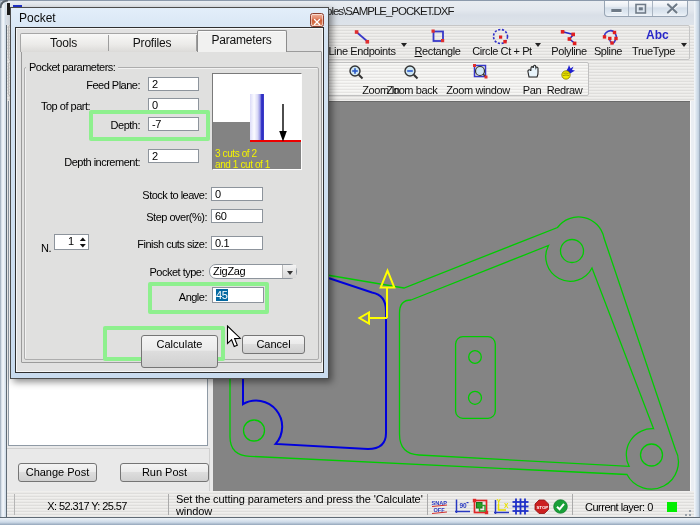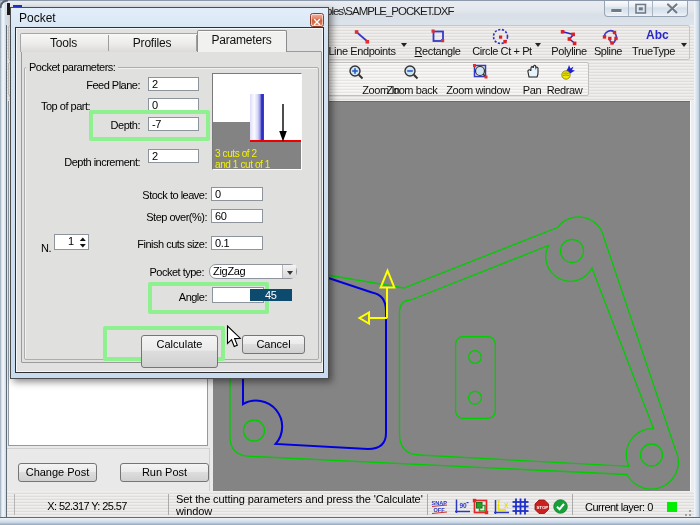--- a/index.html
+++ b/index.html
@@ -313,21 +313,21 @@
  <div class="tb" style="left:200px;top:228px;width:52px;height:14px;">0.1</div>
 
  <div class="abs lbl" style="left:60px;top:258px;width:133px;text-align:right;">Pocket type:</div>
  <div class="tb" style="left:198px;top:256px;width:88px;height:15px;border-radius:7px;">ZigZag</div>
  <div class="abs" style="left:271px;top:257px;width:14px;height:13px;background:linear-gradient(180deg,#f4f4f4,#d8d8d8);border-left:1px solid #b9b9b9;"><svg width="14" height="13">
         <path d="M 4 5 L 10 5 L 7 9 Z" fill="#333"></path>
       </svg></div>
 
  <div class="gbox" style="left:137px;top:274px;width:121px;height:32px;"></div>
  <div class="abs lbl" style="left:60px;top:283px;width:136px;text-align:right;">Angle:</div>
- <div class="tb" style="left:201px;top:279px;width:52px;height:16px;line-height:14px;"><span style="background:#0c4a6e;color:#fff;padding:0 15px;margin-left:34px;">45</span></div>
+ <div class="tb" style="left:201px;top:279px;width:52px;height:16px;line-height:14px;"><span style="background:#0369a1;color:#fff;padding:0 0;">45</span></div>
 
  <div class="gbox" style="left:92px;top:318px;width:122px;height:35px;"></div>
  <div class="btn" style="left:130px;top:327px;width:77px;height:33px;line-height:17px;">Calculate</div>
  <div class="btn" style="left:231px;top:327px;width:63px;height:19px;line-height:17px;">Cancel</div>
 </div>
 
 <svg class="abs" style="left:226px;top:325px;" width="17" height="25">
  <path d="M 1.5 1 L 1.5 18.5 L 5.6 14.7 L 8.2 21.5 L 11.3 20.2 L 8.6 13.6 L 14.2 13.2 Z" fill="#fff" stroke="#000" stroke-width="1.1"></path>
 </svg>
 

